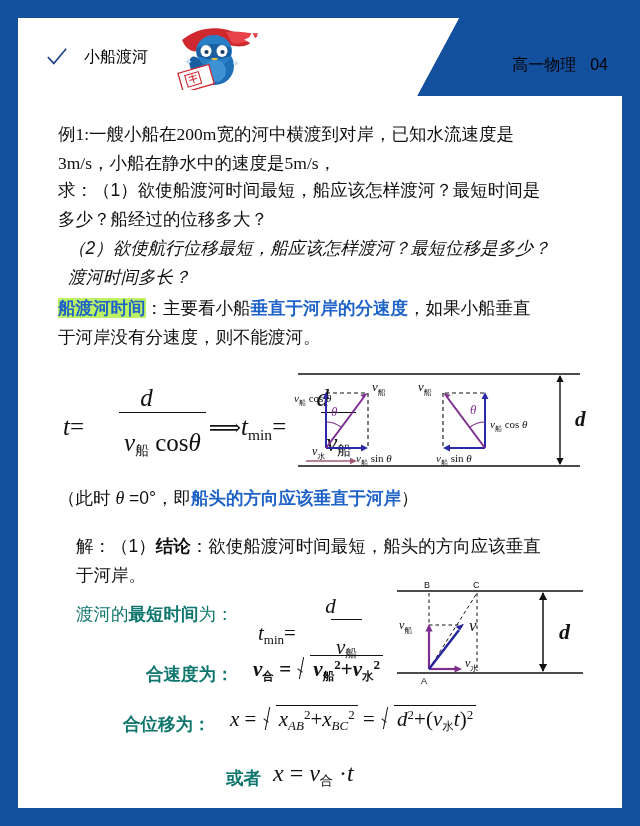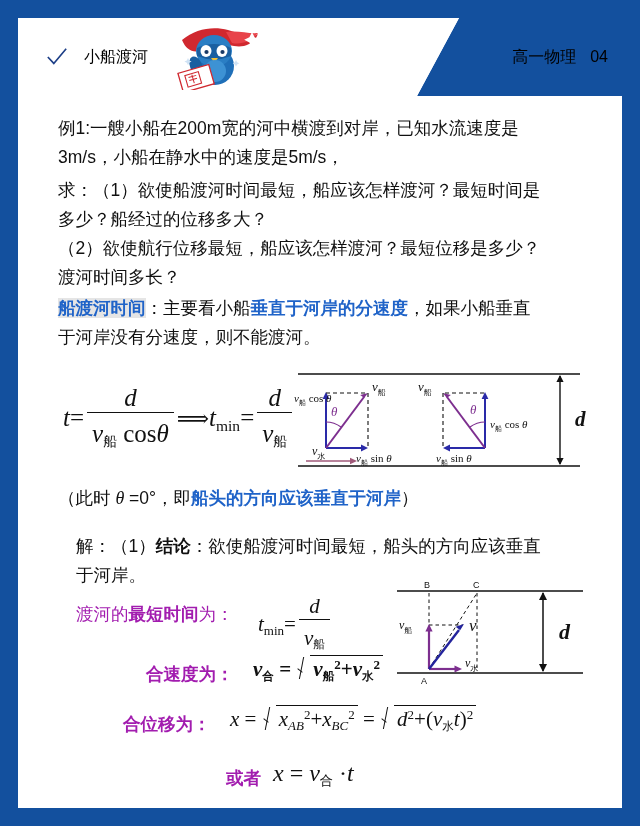--- a/index.html
+++ b/index.html
@@ -67,21 +67,21 @@
     display: block;
   }
   #mascot {
     width: 98px;
     height: 66px;
     display: block;
     margin-left: 2px;
   }
   #header-right {
     position: absolute;
-    right: 14px; top: 0;
+    right: 14px; top: 8px;
     height: 78px;
     display: flex;
     align-items: center;
     gap: 14px;
     z-index: 4;
   }
 
   
   #content {
     position: absolute;
@@ -95,21 +95,21 @@
     position: absolute;
     color: #101010;
     font-size: 17.5px;
     line-height: 29px;
     letter-spacing: 0px;
   }
 
   .hl {
     color: #1f63c8;
     font-weight: bold;
-    background: #e5e5e5;
+    background: #bef264;
   }
   .blue {
     color: #1f63c8;
     font-weight: bold;
     margin-top: 16px;
   }
   .b { font-weight: bold; }
 
   
   .math {
@@ -142,21 +142,22 @@
     display: inline-block;
     vertical-align: middle;
     text-align: center;
     line-height: 1.12;
     margin: 0 3px;
   }
   .frac .num { display: block; padding: 0 5px; }
   .frac .den {
     display: block;
     border-top: 1.4px solid #111;
-    padding: 7px 5px;
+    padding: 16px 5px;
+    margin-left: 32px;
   }
   .rad {
     display: inline-block;
     position: relative;
     padding-left: 13px;
     margin-left: 1px;
   }
   .rad > .radbody {
     display: inline-block;
     border-top: 1.3px solid #111;
@@ -204,21 +205,21 @@
   #formula-alt {
     position: absolute;
     left: 255px; top: 664px;
     font-size: 24px;
   }
 
   .label-bold {
     position: absolute;
     font-size: 17.5px;
     font-weight: bold;
-    color: #a21caf;
+    color: #0f766e;
     white-space: nowrap;
   }
 
   
   #diagram-1 {
     position: absolute;
     left: 272px; top: 270px;
   }
   #diagram-2 {
     position: absolute;
@@ -278,31 +279,31 @@
       </div>
 
       <div id="header-right">
         <div>高一物理</div>
         <div>04</div>
       </div>
     </div>
 
     <div id="content">
 
-      <div class="para" style="left:40px; top:18px; width:530px;">
+      <div class="para" style="left:40px; top:24px; width:530px;font-family:Liberation Serif, serif;">
         <div>例1:一艘小船在200m宽的河中横渡到对岸，已知水流速度是</div>
         <div>3m/s，小船在静水中的速度是5m/s，</div>
       </div>
 
       <div class="para" style="left:40px; top:80px; width:540px;">
         <div>求：（1）欲使船渡河时间最短，船应该怎样渡河？最短时间是</div>
         <div>多少？船经过的位移多大？</div>
       </div>
 
-      <div class="para" style="left:40px; top:138px; width:545px;">
+      <div class="para" style="left:50px; top:138px; width:545px;font-style:italic;">
         <div>（2）欲使航行位移最短，船应该怎样渡河？最短位移是多少？</div>
         <div>渡河时间多长？</div>
       </div>
 
       <div class="para" style="left:40px; top:198px; width:545px;">
         <div><span class="hl">船渡河时间</span><span>：主要看小船</span><span class="blue">垂直于河岸的分速度</span><span>，如果小船垂直</span></div>
         <div>于河岸没有分速度，则不能渡河。</div>
       </div>
 
       <div id="formula-1" class="math">

